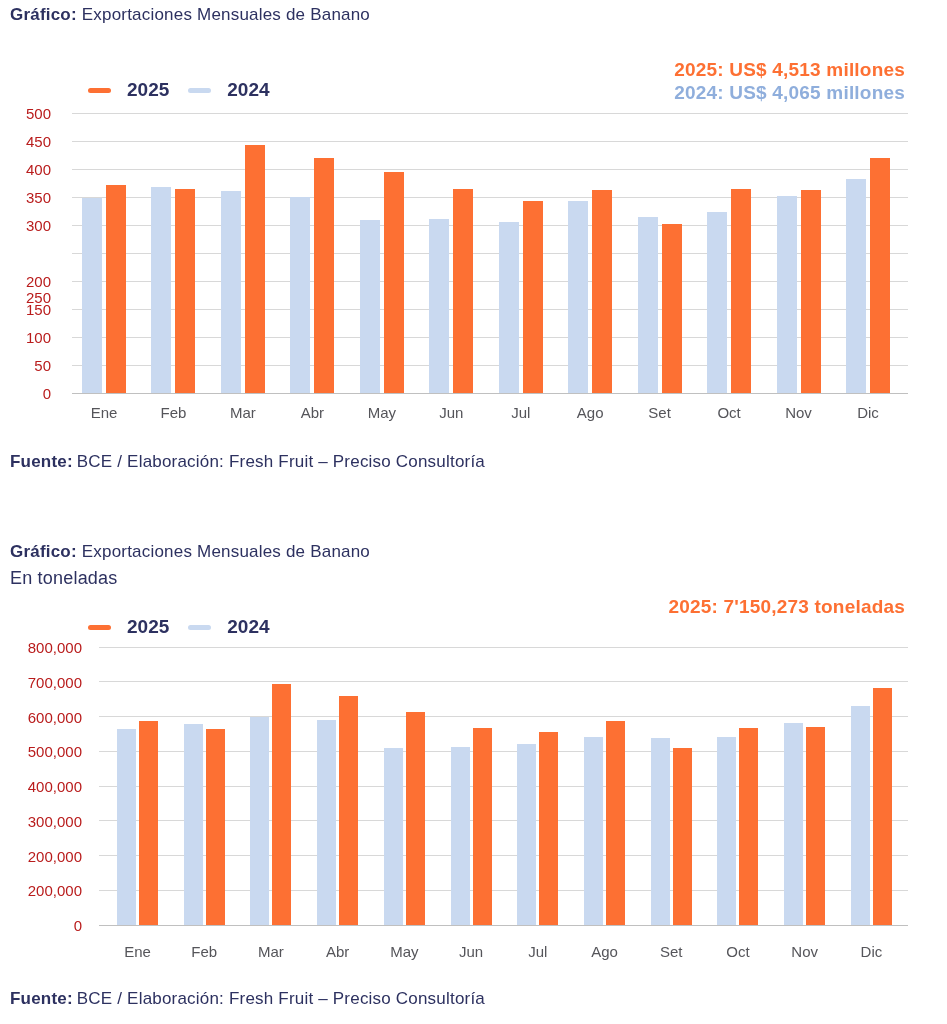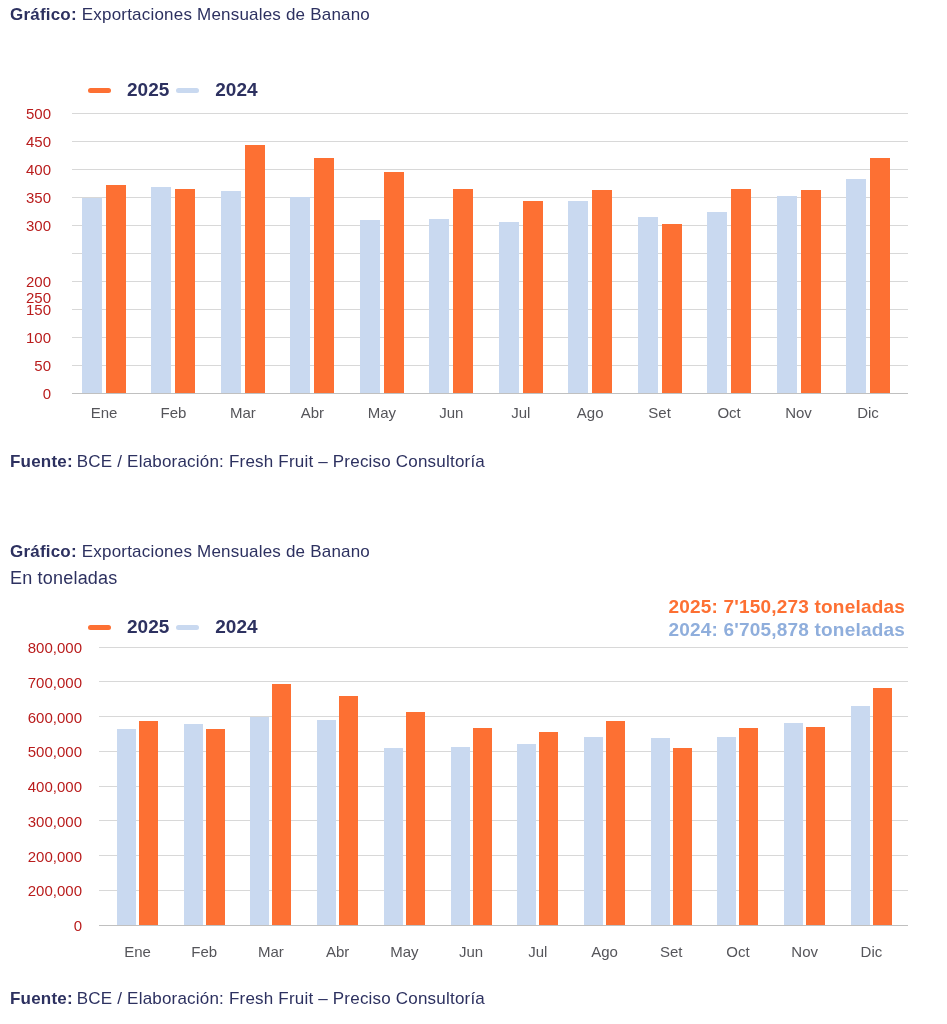--- a/index.html
+++ b/index.html
@@ -8,21 +8,21 @@
     font-family:"Liberation Sans",sans-serif;overflow:hidden;
   }
   .chart{position:absolute;left:0;width:947px;}
   .chart-usd{top:0;height:537px;}
   .chart-tonnes{top:537px;height:487px;}
 
   .title{position:absolute;left:10px;top:5px;margin:0;font-size:17px;font-weight:500;color:#2D3160;letter-spacing:.2px;text-align:center;}
   .title .bold{font-weight:800;margin-right:5px;}
   .subtitle{position:absolute;left:10px;top:31px;font-size:18px;font-weight:500;color:#2D3160;letter-spacing:.2px;}
 
-  .legend{position:absolute;left:88px;top:79px;display:flex;gap:7px;align-items:flex-start;}
+  .legend{position:absolute;left:88px;top:79px;display:flex;gap:19px;align-items:flex-start;}
   .legend-item{display:flex;align-items:center;gap:16px;}
   .swatch{width:23px;height:5px;border-radius:2.5px;}
   .legend-label{font-size:19px;font-weight:700;color:#2D3160;}
 
   .annotations{position:absolute;right:42px;top:58px;text-align:right;font-size:19px;font-weight:700;line-height:23px;letter-spacing:.2px;}
 
   .plot{position:absolute;}
   .chart-usd .plot{left:72px;top:113px;width:836px;height:280px;}
   .chart-tonnes .plot{left:99px;top:110px;width:809px;height:278px;}
   .grid{position:absolute;inset:0;}
@@ -64,20 +64,24 @@
     <div class="legend">
         <div class="legend-item">
           <div class="swatch" style="background: rgb(253, 112, 51);"></div>
           <div class="legend-label">2025</div>
         </div>
         <div class="legend-item">
           <div class="swatch" style="background: rgb(201, 217, 240);"></div>
           <div class="legend-label">2024</div>
         </div>
       </div>
+    <div class="annotations">
+        <div class="annot" style="color: rgb(253, 112, 51);">2025: US$ 4,513 millones</div>
+        <div class="annot" style="color: rgb(143, 174, 220);">2024: US$ 4,065 millones</div>
+      </div>
     <div class="ylabels">
         <div class="ylabel" style="top: 280px;">0</div>
         <div class="ylabel" style="top: 252px;">50</div>
         <div class="ylabel" style="top: 224px;">100</div>
         <div class="ylabel" style="top: 196px;">150</div>
         <div class="ylabel" style="top: 168px;">200</div>
         <div class="ylabel" style="top: 140px; margin-top: 44px;">250</div>
         <div class="ylabel" style="top: 112px;">300</div>
         <div class="ylabel" style="top: 84px;">350</div>
         <div class="ylabel" style="top: 56px;">400</div>
@@ -178,21 +182,20 @@
           <div class="swatch" style="background: rgb(253, 112, 51);"></div>
           <div class="legend-label">2025</div>
         </div>
         <div class="legend-item">
           <div class="swatch" style="background: rgb(201, 217, 240);"></div>
           <div class="legend-label">2024</div>
         </div>
       </div>
     <div class="annotations">
         <div class="annot" style="color: rgb(253, 112, 51);">2025: 7'150,273 toneladas</div>
-        <div class="annot" style="color: rgb(143, 174, 220);">2024: 6'705,878 toneladas</div>
       </div>
     <div class="ylabels">
         <div class="ylabel" style="top: 278px;">0</div>
         <div class="ylabel" style="top: 243.25px;">200,000</div>
         <div class="ylabel" style="top: 208.5px;">200,000</div>
         <div class="ylabel" style="top: 173.75px;">300,000</div>
         <div class="ylabel" style="top: 139px;">400,000</div>
         <div class="ylabel" style="top: 104.25px;">500,000</div>
         <div class="ylabel" style="top: 69.5px;">600,000</div>
         <div class="ylabel" style="top: 34.75px;">700,000</div>

